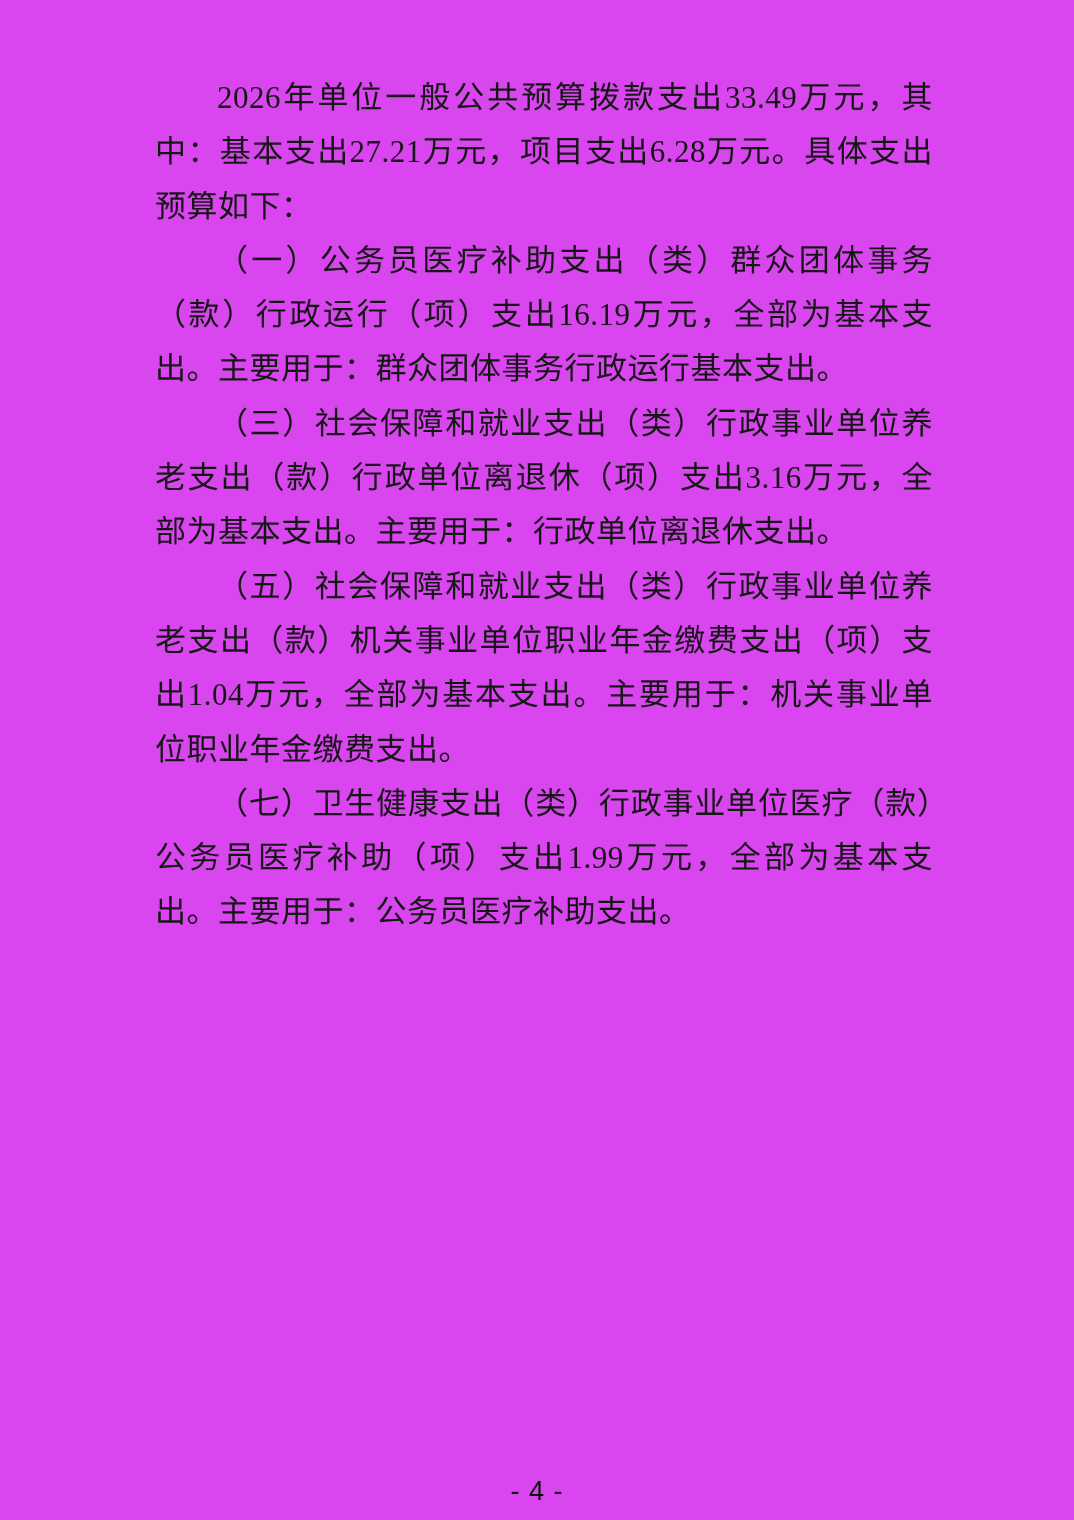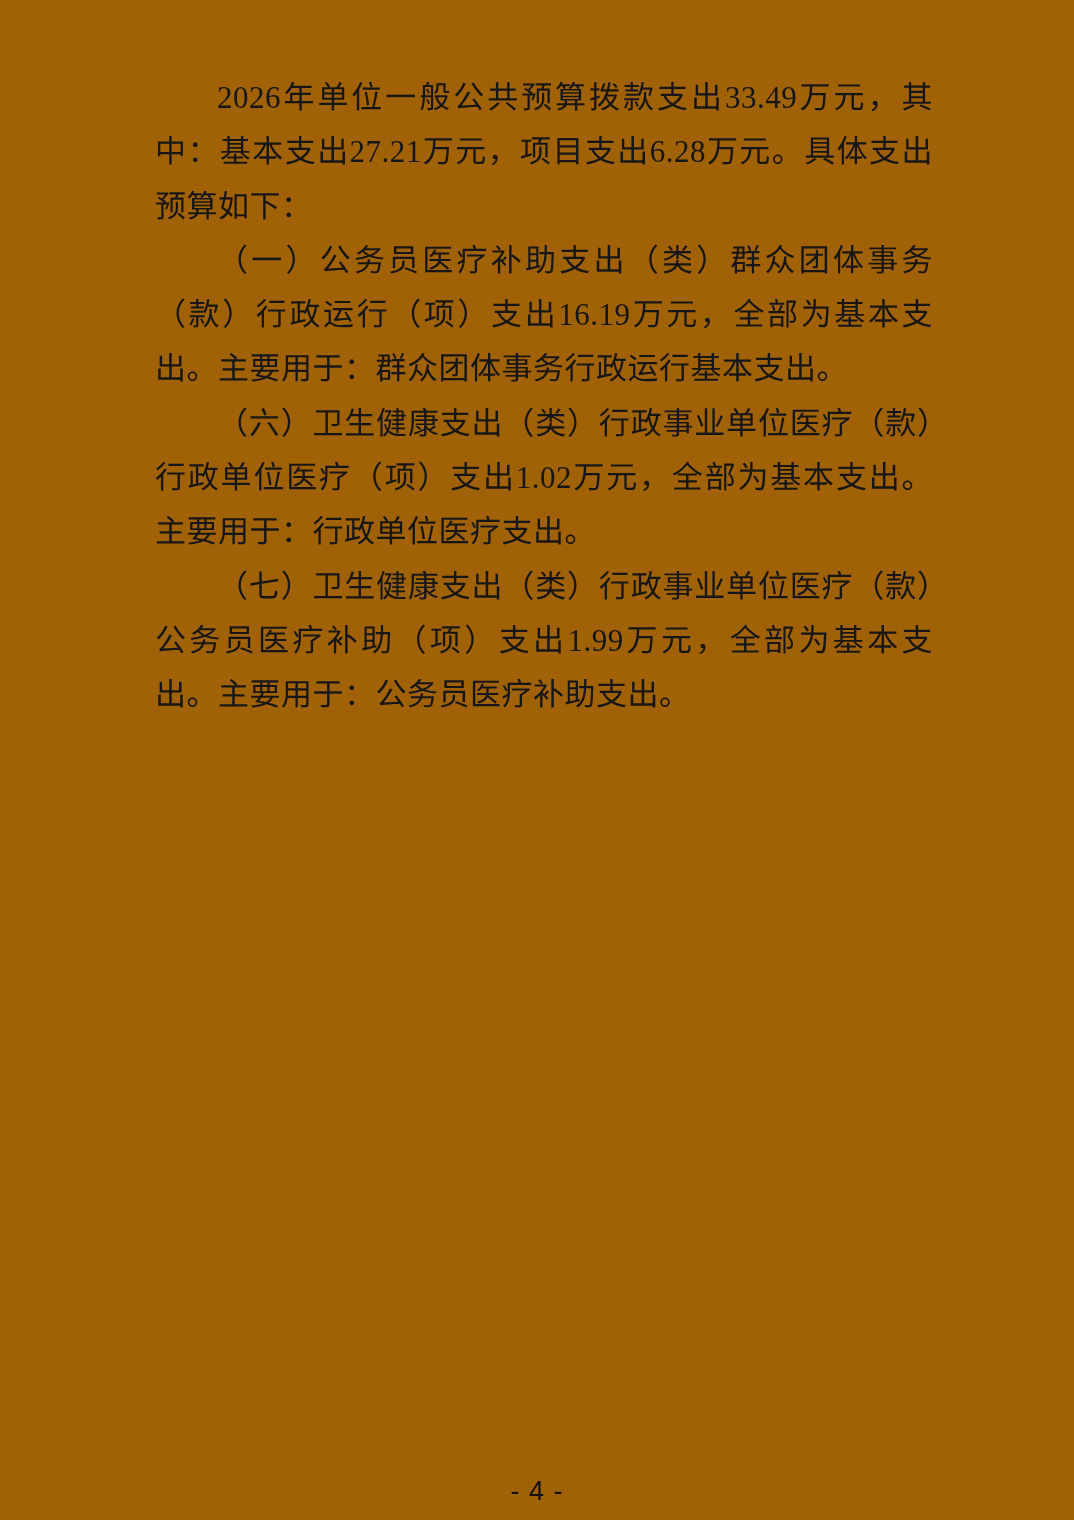--- a/index.html
+++ b/index.html
@@ -10,21 +10,21 @@
   body {
     width: 1074px;
     height: 1520px;
     background: #ffffff;
     font-family: "Liberation Serif", "DejaVu Serif", serif;
   }
   .page {
     position: relative;
     width: 1074px;
     height: 1520px;
-    background: #a16207;
+    background: #d946ef;
     overflow: hidden;
   }
   .doc-body {
     position: absolute;
     left: 155px;
     top: 71px;
     width: 778px;
     color: #161616;
     font-size: 31px;
     line-height: 54.3px;
@@ -51,20 +51,21 @@
   }
 </style>
 </head>
 <body>
 
 <div class="page">
 
   <div class="doc-body">
     <p>2026年单位一般公共预算拨款支出33.49万元，其中：基本支出27.21万元，项目支出6.28万元。具体支出预算如下：</p>
     <p>（一）公务员医疗补助支出（类）群众团体事务（款）行政运行（项）支出16.19万元，全部为基本支出。主要用于：群众团体事务行政运行基本支出。</p>
-    <p>（六）卫生健康支出（类）行政事业单位医疗（款）行政单位医疗（项）支出1.02万元，全部为基本支出。主要用于：行政单位医疗支出。</p>
+    <p>（三）社会保障和就业支出（类）行政事业单位养老支出（款）行政单位离退休（项）支出3.16万元，全部为基本支出。主要用于：行政单位离退休支出。</p>
+    <p>（五）社会保障和就业支出（类）行政事业单位养老支出（款）机关事业单位职业年金缴费支出（项）支出1.04万元，全部为基本支出。主要用于：机关事业单位职业年金缴费支出。</p>
     <p>（七）卫生健康支出（类）行政事业单位医疗（款）公务员医疗补助（项）支出1.99万元，全部为基本支出。主要用于：公务员医疗补助支出。</p>
 
   </div>
 
   <div class="page-footer">- 4 -</div>
 
 </div>
 
 </body></html>

